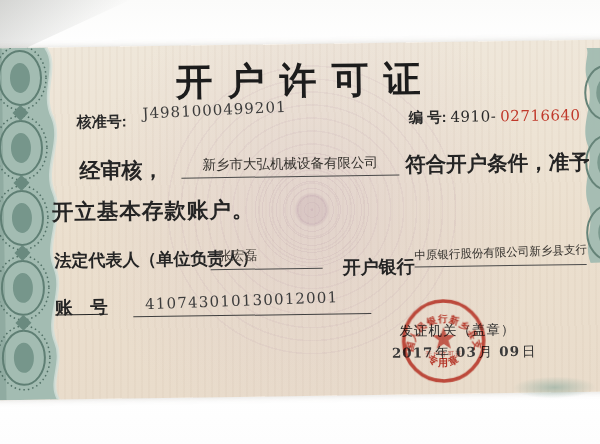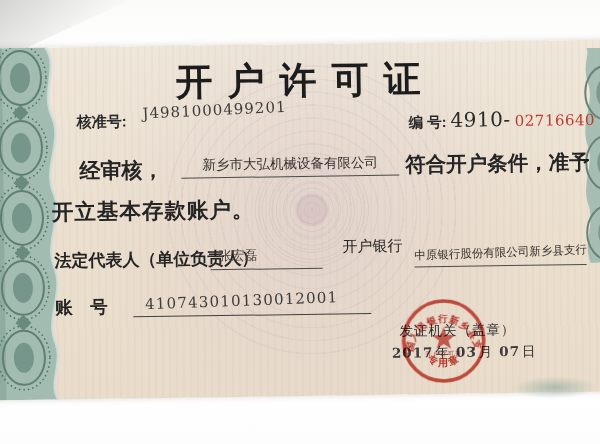--- a/index.html
+++ b/index.html
@@ -16,34 +16,34 @@
     background:repeating-radial-gradient(circle at 50% 50%,rgba(184,152,168,0.22) 0 1.5px,rgba(255,255,255,0) 1.5px 13px);opacity:.55;}
   .watermark-core{position:absolute;left:258px;top:104px;width:124px;height:124px;border-radius:50%;
     background:radial-gradient(circle,rgba(178,146,162,0.30) 0 18%,rgba(255,255,255,0) 20%),
     repeating-radial-gradient(circle,rgba(178,146,162,0.25) 0 1px,rgba(255,255,255,0) 1px 7px);opacity:.6;}
   .svg-border{position:absolute;}
   .teal-blob{position:absolute;right:14px;bottom:-6px;width:84px;height:22px;background:radial-gradient(ellipse at center,rgba(135,168,156,0.6),rgba(135,168,156,0) 70%);}
   .title{position:absolute;left:0;top:12px;width:100%;text-align:center;font-size:37px;font-weight:bold;color:#1c1c1c;letter-spacing:15px;text-indent:15px;}
   .approval-row{position:absolute;left:86px;top:66px;font-size:15px;font-weight:bold;color:#2a2a2a;}
   .approval-num{position:absolute;left:152px;top:56px;font-family:"DejaVu Serif",serif;font-size:15px;color:#3c3c3c;letter-spacing:1px;transform:rotate(-2deg);}
   .serial-row{position:absolute;left:418px;top:66px;font-size:14.5px;font-weight:bold;color:#2a2a2a;}
-  .serial-prefix{font-family:"DejaVu Serif",serif;font-weight:normal;font-size:20px;letter-spacing:.5px;}
+  .serial-prefix{font-family:"DejaVu Serif",serif;font-weight:normal;font-size:15px;letter-spacing:.5px;}
   .serial-red{font-family:"DejaVu Serif",serif;font-weight:normal;color:#c0392b;font-size:15px;letter-spacing:.5px;}
   .review-label{position:absolute;left:88px;top:110px;font-size:21px;font-weight:600;color:#242424;}
   .company-line{position:absolute;left:190px;top:100px;width:218px;height:32px;border-bottom:1.4px solid #4a4a4a;display:flex;align-items:flex-end;justify-content:center;}
   .company-line span{font-family:"DejaVu Serif",serif;font-size:13.5px;color:#33302c;padding-bottom:3px;white-space:nowrap;}
   .review-suffix{position:absolute;left:414px;top:108px;font-size:20.5px;font-weight:600;color:#242424;white-space:nowrap;}
   .open-line{position:absolute;left:60px;top:150px;font-size:21.5px;font-weight:600;color:#242424;letter-spacing:1px;}
   .rep-label{position:absolute;left:62px;top:202px;font-size:17px;font-weight:600;color:#242424;}
   .rep-line{position:absolute;left:218px;top:192px;width:112px;height:32px;border-bottom:1.4px solid #4a4a4a;display:flex;align-items:flex-end;}
   .rep-line span{font-family:"DejaVu Serif",serif;font-size:13px;color:#4a443e;padding:0 0 4px 8px;}
-  .bank-label{position:absolute;left:350px;top:194px;font-size:15px;font-weight:400;color:#242424;}
+  .bank-label{position:absolute;left:350px;top:212px;font-size:18px;font-weight:700;color:#242424;}
   .bank-line{position:absolute;left:422px;top:192px;width:172px;height:32px;border-bottom:1.4px solid #4a4a4a;display:flex;align-items:flex-end;justify-content:center;}
   .bank-line span{font-family:"DejaVu Serif",serif;font-size:11.5px;color:#33302c;padding-bottom:5px;white-space:nowrap;transform:rotate(-1.2deg);}
-  .acct-label{position:absolute;left:62px;top:248px;font-size:17.5px;font-weight:600;color:#242424;}
+  .acct-label{position:absolute;left:62px;top:248px;font-size:17.5px;font-weight:600;color:#242424;text-decoration:underline;}
   .acct-line{position:absolute;left:140px;top:238px;width:238px;height:32px;border-bottom:1.5px solid #3f3f3f;display:flex;align-items:flex-end;}
   .acct-line span{font-family:"DejaVu Serif",serif;font-size:15px;color:#3c3c3c;letter-spacing:1.2px;padding:0 0 5px 12px;transform:rotate(-1.3deg);white-space:nowrap;}
   .issuer{position:absolute;left:406px;top:280px;font-size:13.5px;color:#2e2e2e;letter-spacing:1px;}
   .date-row{position:absolute;left:398px;top:302px;font-size:13.5px;color:#2e2e2e;white-space:nowrap;}
   .date-row .num{font-family:"DejaVu Serif",serif;color:#3a3a3a;letter-spacing:1px;font-weight:bold;}
   .date-row .unit{margin:0 7px 0 2px;}
   .seal{position:absolute;left:405px;top:254px;width:90px;height:90px;mix-blend-mode:multiply;opacity:.93;filter:blur(0.2px);}
 </style>
 </head>
 <body>
@@ -131,21 +131,21 @@
       <span>中原银行股份有限公司新乡县支行</span>
     </div>
 
     <div class="acct-label">账　号</div>
     <div class="acct-line">
       <span>410743010130012001</span>
     </div>
 
     <div class="issuer">发证机关（盖章）</div>
     <div class="date-row">
-      <span class="num">2017</span><span class="unit">年</span><span class="num">03</span><span class="unit">月</span><span class="num">07</span><span class="unit">日</span>
+      <span class="num">2017</span><span class="unit">年</span><span class="num">03</span><span class="unit">月</span><span class="num">09</span><span class="unit">日</span>
     </div>
 
     <svg class="seal" viewBox="0 0 90 90">
       <defs>
         <path id="arcTop" d="M 14,57 A 31,31 0 1 1 76,57"></path>
         <path id="arcBottom" d="M 24,60 A 27,27 0 0 0 66,60"></path>
       </defs>
       <circle cx="45" cy="45" r="40" fill="none" stroke="#c53022" stroke-width="3.6" opacity="0.88"></circle>
       <text font-size="9.5" fill="#c0291b" font-weight="bold" letter-spacing="1">
         <textPath href="#arcTop" startOffset="50%" text-anchor="middle">中国人民银行新乡县支行</textPath>

